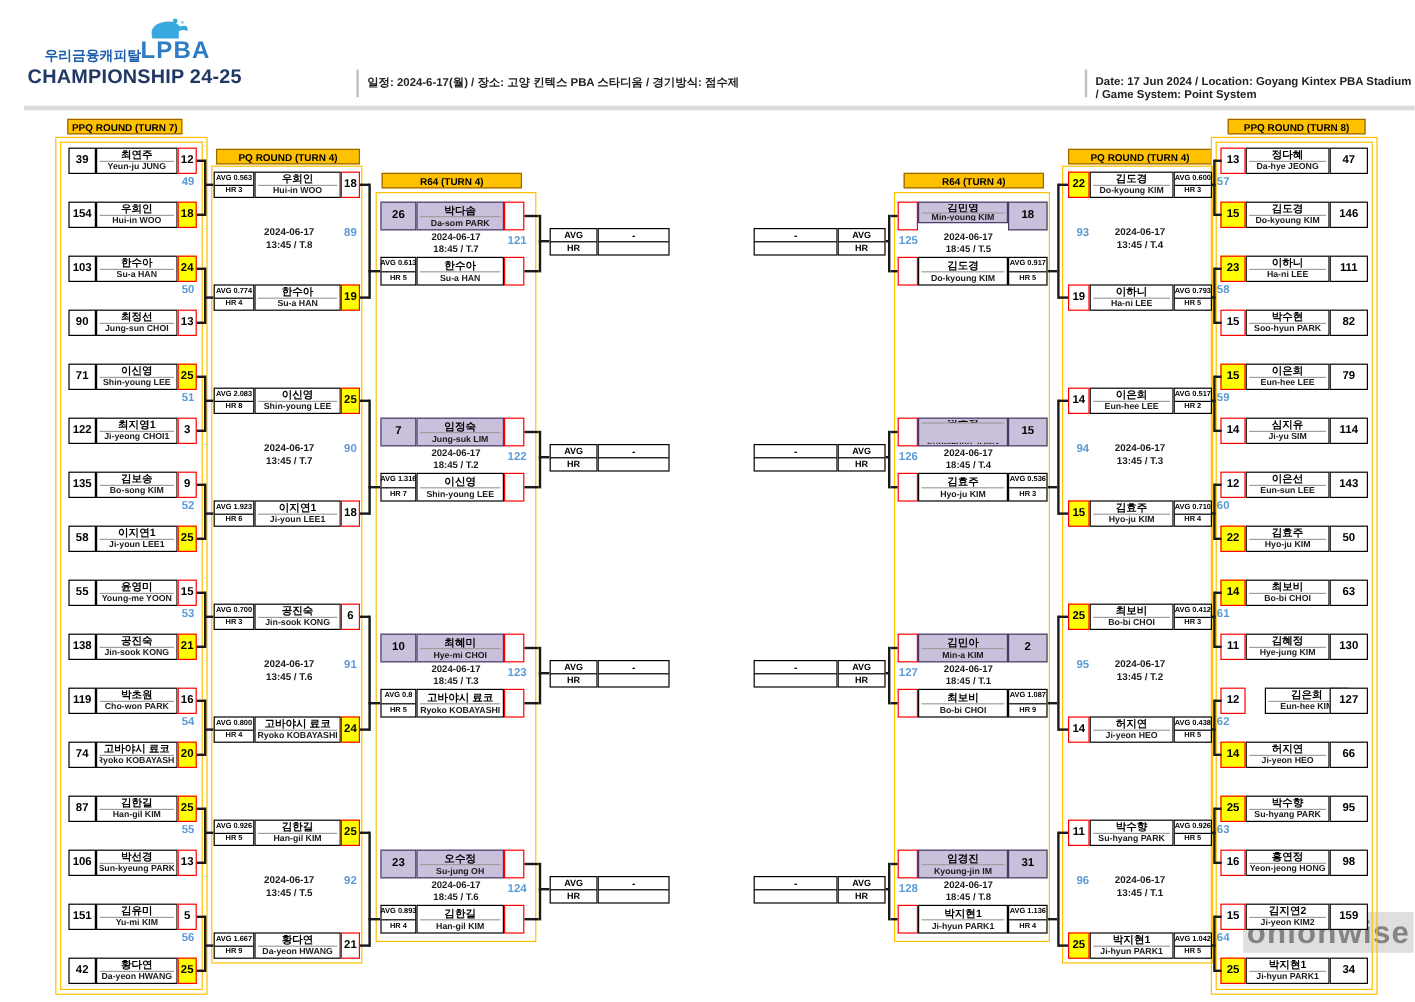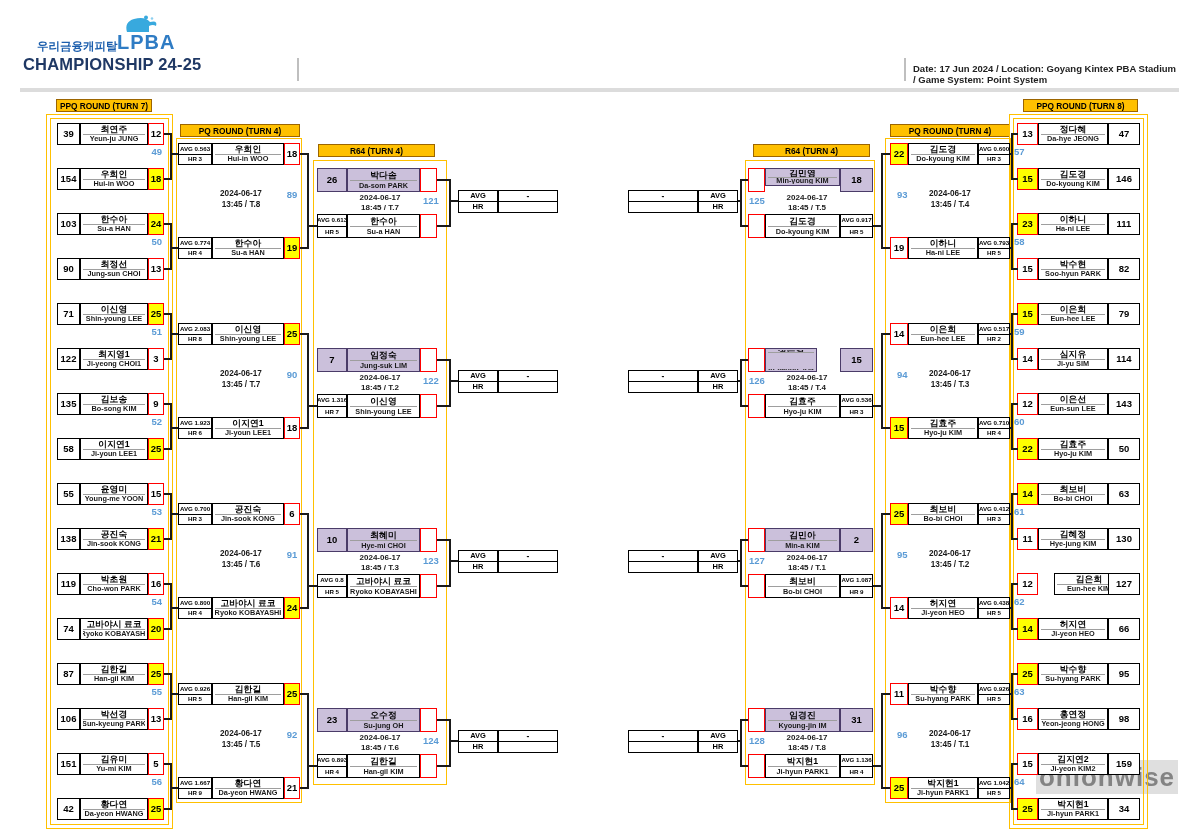--- a/index.html
+++ b/index.html
@@ -50,20 +50,21 @@
 
   <div class="abs brand">우리금융캐피탈</div>
   <svg class="abs" style="left:119px;top:15px" width="42" height="18" viewBox="0 0 42 18">
     <path d="M8 17 Q5 7 15 4 Q26 1 31 7 Q39 5 37 11 Q34 9 30 11 L30 17 Z" fill="#38A9DE"></path>
     <circle cx="27" cy="2.5" r="2" fill="#38A9DE"></circle>
       <circle cx="33" cy="3.5" r="1.3" fill="#8DCFF0"></circle>
   </svg>
   <div class="abs lpba">LPBA</div>
   <div class="abs champ">CHAMPIONSHIP 24-25</div>
   <div class="abs vbar" style="left:297px"></div>
+  <div class="abs info" style="left:306px">일정: 2024-6-17(월) / 장소: 고양 킨텍스 PBA 스타디움 / 경기방식: 점수제</div>
   <div class="abs vbar" style="left:904px"></div>
   <div class="abs info" style="left:913px">Date: 17 Jun 2024 / Location: Goyang Kintex PBA Stadium / Game System: Point System</div>
   <div class="abs hdr-rule"></div>
 
   <div class="abs watermark">onionwise</div>
 <div class="colhdr" style="left: 56px; top: 99px; width: 96px; height: 13px;">PPQ ROUND (TURN 7)</div>
     <div class="cbox dbl" style="left: 50px; top: 118px; width: 119px; height: 707px;"></div>
     <div class="colhdr" style="left: 180px; top: 124px; width: 120px; height: 13px;">PQ ROUND (TURN 4)</div>
     <div class="cbox" style="left: 176px; top: 138px; width: 126px; height: 665px;"></div>
     <div class="colhdr" style="left: 318px; top: 144px; width: 117px; height: 13px;">R64 (TURN 4)</div>
@@ -676,21 +677,21 @@
     <div class="dateblock" style="left: 757px; top: 193px; width: 100px; font-size: 8px; line-height: 10px;">
       <div>2024-06-17</div>
       <div>18:45 / T.5</div>
     </div>
     <div class="matchno" style="left: 749px; top: 196px; width: 26px;">125</div>
     <div class="line" style="left: 742px; top: 179px; width: 6px; height: 2px;"></div>
     <div class="line" style="left: 742px; top: 225px; width: 6px; height: 2px;"></div>
     <div class="line" style="left: 740px; top: 179px; width: 2px; height: 48px;"></div>
     <div class="line" style="left: 736px; top: 200px; width: 5px; height: 2px;"></div>
     <div class="cell score" style="left: 748px; top: 348px; width: 17px; height: 24px;"></div>
-    <div class="cell namebox purple" style="left: 765px; top: 348px; width: 52px; height: 24px; gap: 16px;">
+    <div class="cell namebox purple" style="left: 765px; top: 348px; width: 75px; height: 24px; gap: 16px;">
       <div class="ko">정은영</div>
       <div class="en">Eun-yeong JUNG</div>
     </div>
     <div class="cell idcell purple" style="left: 840px; top: 348px; width: 33px; height: 24px;">15</div>
     <div class="cell score" style="left: 748px; top: 394px; width: 17px; height: 24px;"></div>
     <div class="cell namebox" style="left: 765px; top: 394px; width: 75px; height: 24px;">
       <div class="ko">김효주</div>
       <div class="en">Hyo-ju KIM</div>
     </div>
     <div class="cell avgbox" style="left: 840px; top: 394px; width: 33px; height: 24px;">

